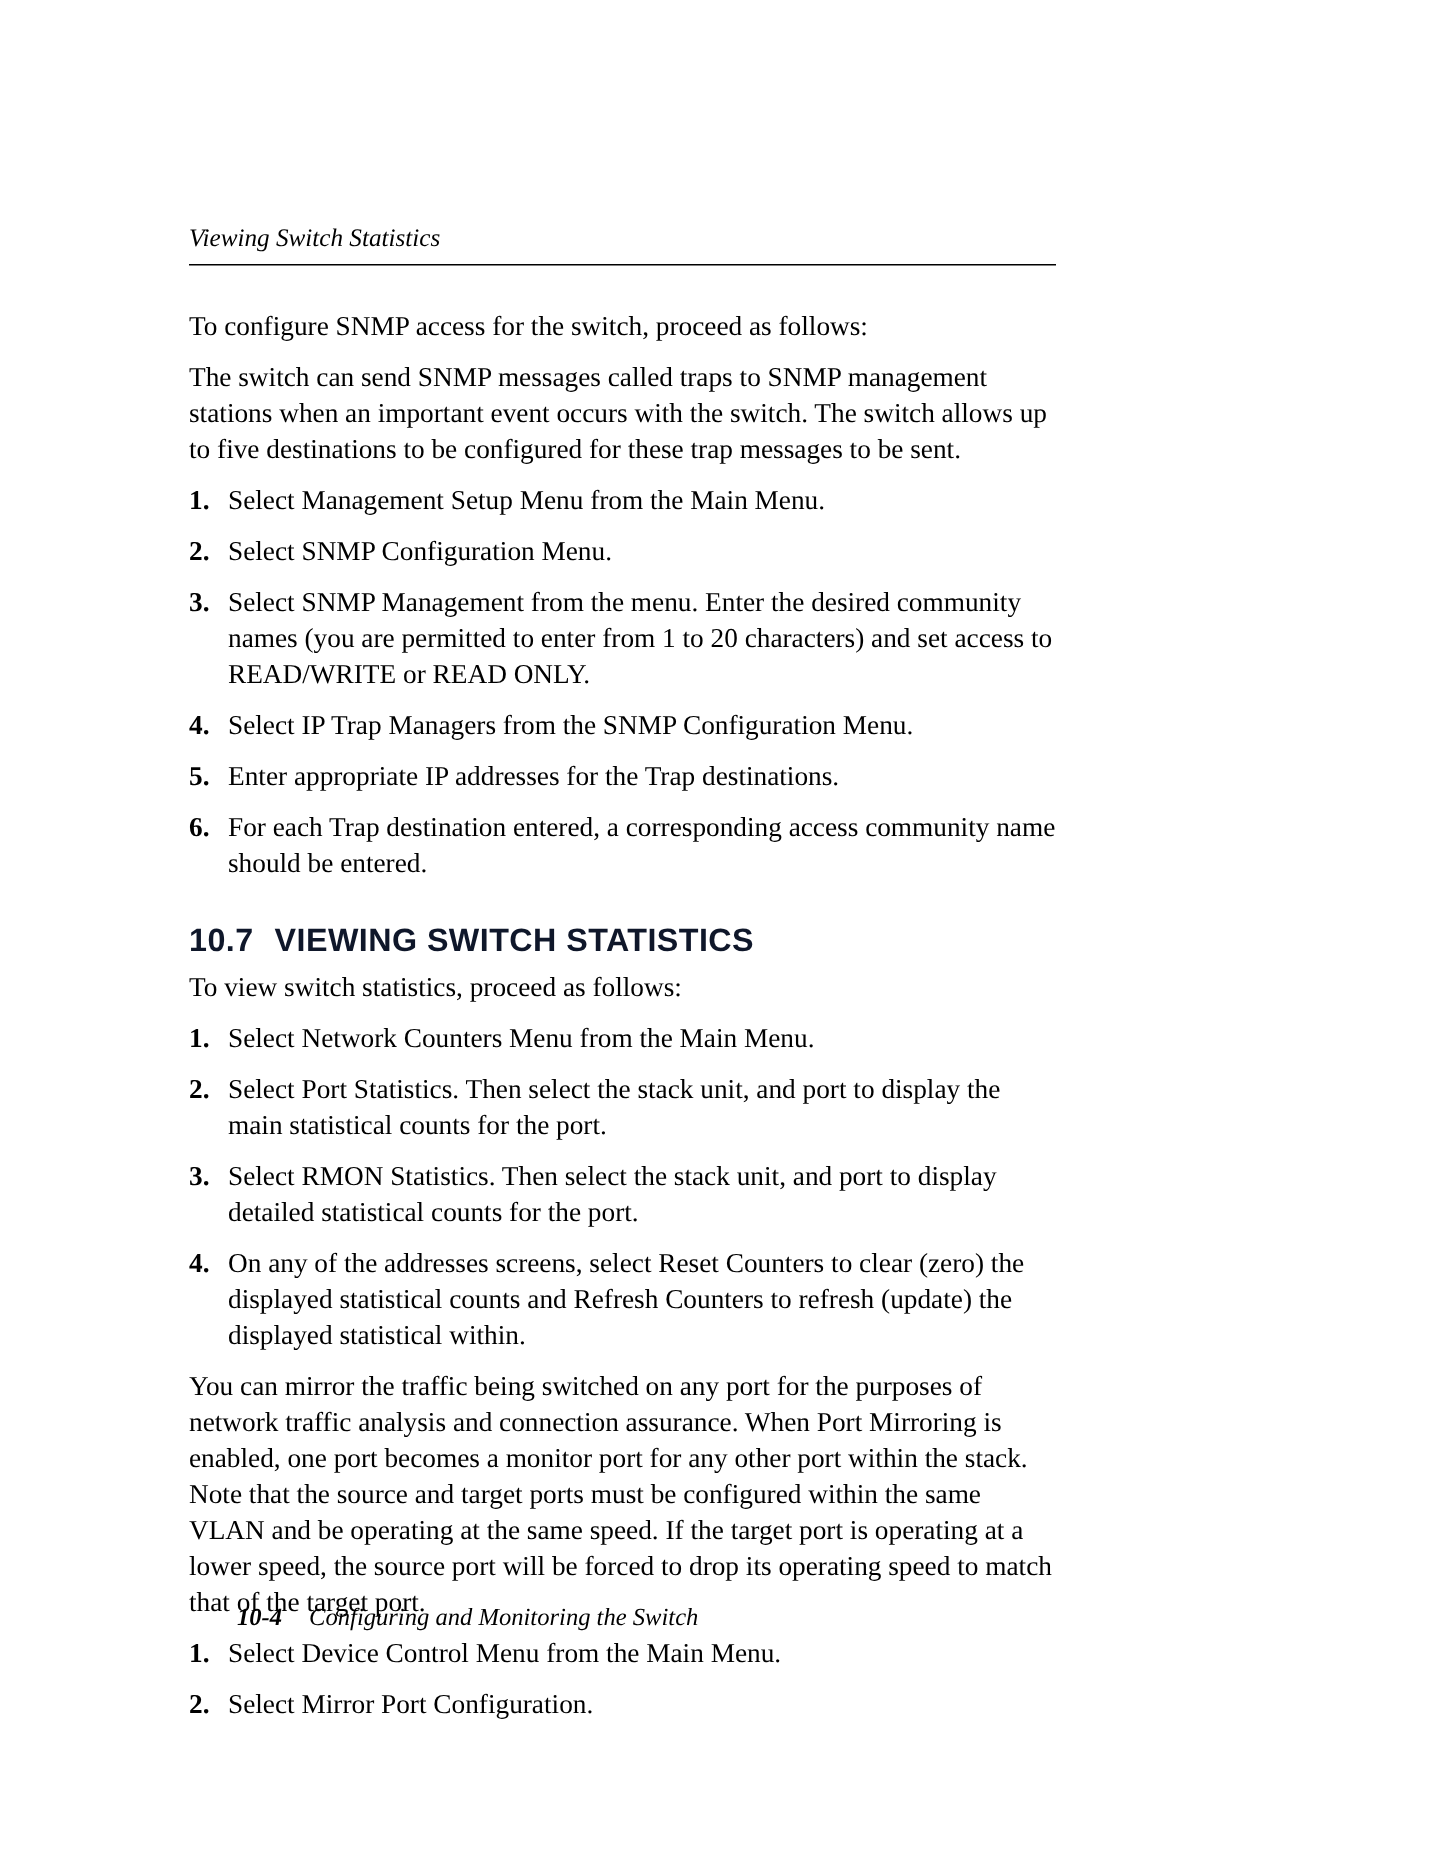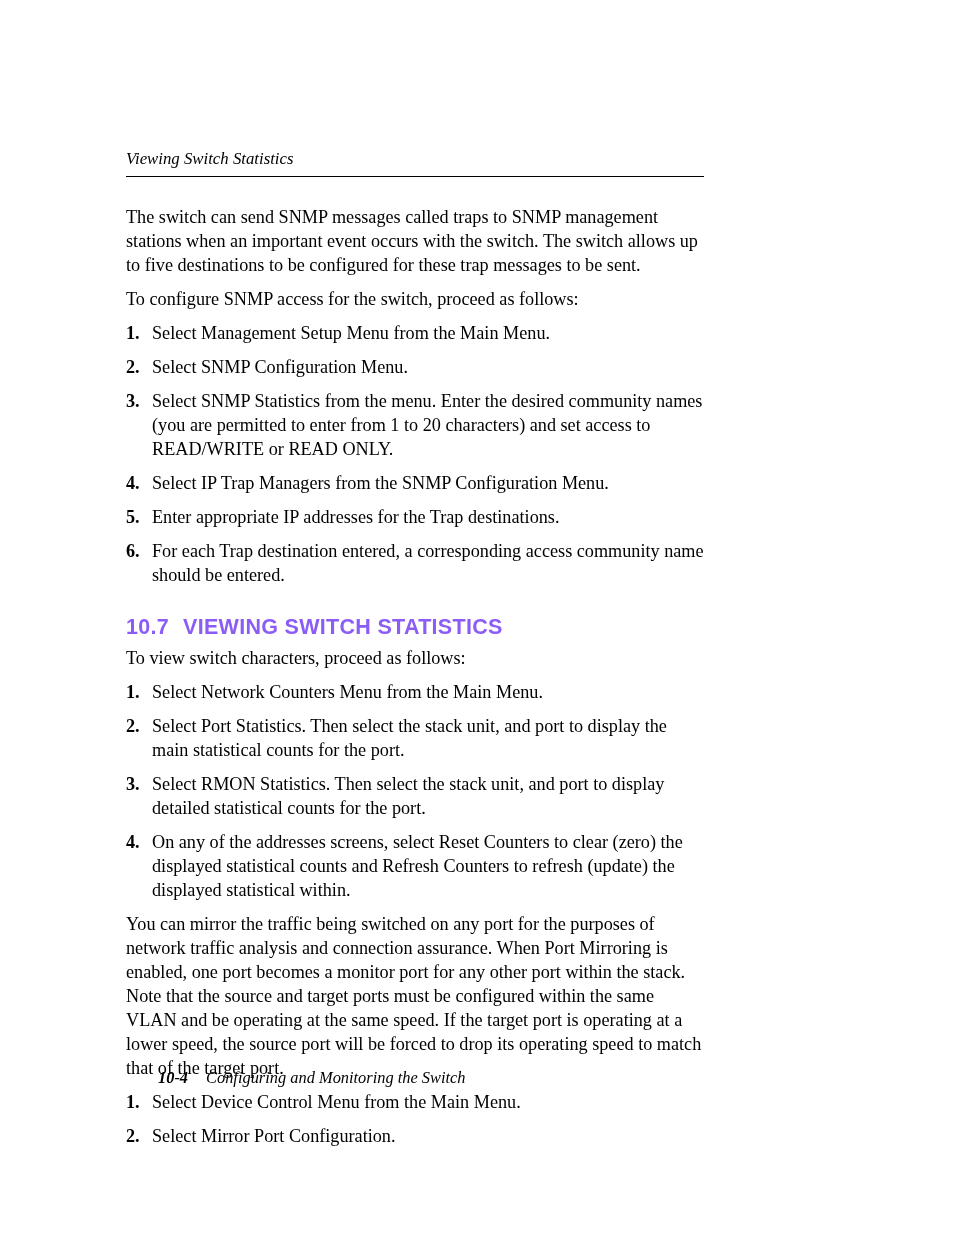--- a/index.html
+++ b/index.html
@@ -47,21 +47,21 @@
     font-weight: bold;
     min-width: 26px;
   }
   ol.steps > li > .body {
     flex: 1;
   }
   .b { font-weight: normal; }
   h2.section {
     font-family: Arial, Helvetica, sans-serif;
     font-weight: bold;
-    color: #8b5cf6;
+    color: #0f172a;
     font-size: 21.5px;
     letter-spacing: 0.3px;
     margin: 26px 0 4px 0;
   }
   h2.section .secnum {
     margin-right: 14px;
   }
   .footer {
     position: absolute;
     left: 138px;
@@ -76,41 +76,41 @@
     margin-right: 18px;
   }
 </style>
 </head>
 <body>
 
 <div class="page">
 
   <div class="running-head">Viewing Switch Statistics</div>
 
+  <p class="para lead-in">To configure SNMP access for the switch, proceed as follows:</p>
+
   <p class="para">The switch can send SNMP messages called traps to SNMP management stations when an important event occurs with the switch. The switch allows up to five destinations to be configured for these trap messages to be sent.</p>
-
-  <p class="para lead-in">To configure SNMP access for the switch, proceed as follows:</p>
 
   <ol class="steps">
     <li>
       <span class="num">1.</span>
       <span class="body">
         <span>Select </span><span class="b">Management Setup Menu</span><span> from the Main Menu.</span>
       </span>
     </li>
     <li>
       <span class="num">2.</span>
       <span class="body">
         <span>Select </span><span class="b">SNMP Configuration Menu</span><span>.</span>
       </span>
     </li>
     <li>
       <span class="num">3.</span>
       <span class="body">
-        <span>Select </span><span class="b">SNMP Statistics</span><span> from the menu. Enter the desired community names (you are permitted to enter from 1 to 20 characters) and set access to READ/WRITE or READ ONLY.</span>
+        <span>Select </span><span class="b">SNMP Management</span><span> from the menu. Enter the desired community names (you are permitted to enter from 1 to 20 characters) and set access to READ/WRITE or READ ONLY.</span>
       </span>
     </li>
     <li>
       <span class="num">4.</span>
       <span class="body">
         <span>Select </span><span class="b">IP Trap Managers</span><span> from the SNMP Configuration Menu.</span>
       </span>
     </li>
     <li>
       <span class="num">5.</span>
@@ -123,21 +123,21 @@
       <span class="body">
         <span>For each Trap destination entered, a corresponding access community name should be entered.</span>
       </span>
     </li>
   </ol>
 
   <h2 class="section">
     <span class="secnum">10.7</span><span>VIEWING SWITCH STATISTICS</span>
   </h2>
 
-  <p class="para" style="margin-top:2px;">To view switch characters, proceed as follows:</p>
+  <p class="para" style="margin-top:2px;">To view switch statistics, proceed as follows:</p>
 
   <ol class="steps">
     <li>
       <span class="num">1.</span>
       <span class="body">
         <span>Select </span><span class="b">Network Counters Menu</span><span> from the Main Menu.</span>
       </span>
     </li>
     <li>
       <span class="num">2.</span>

